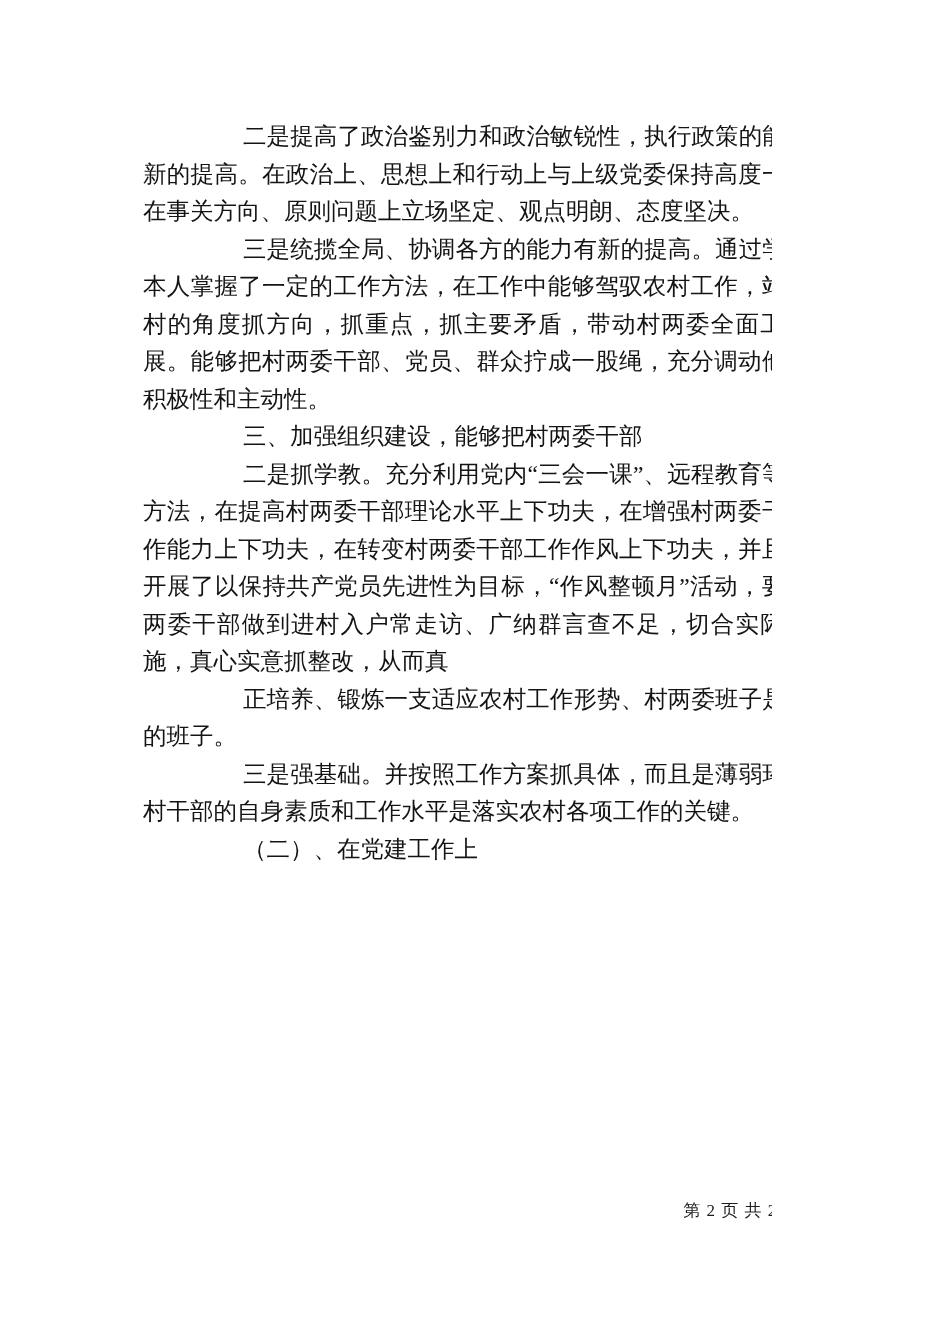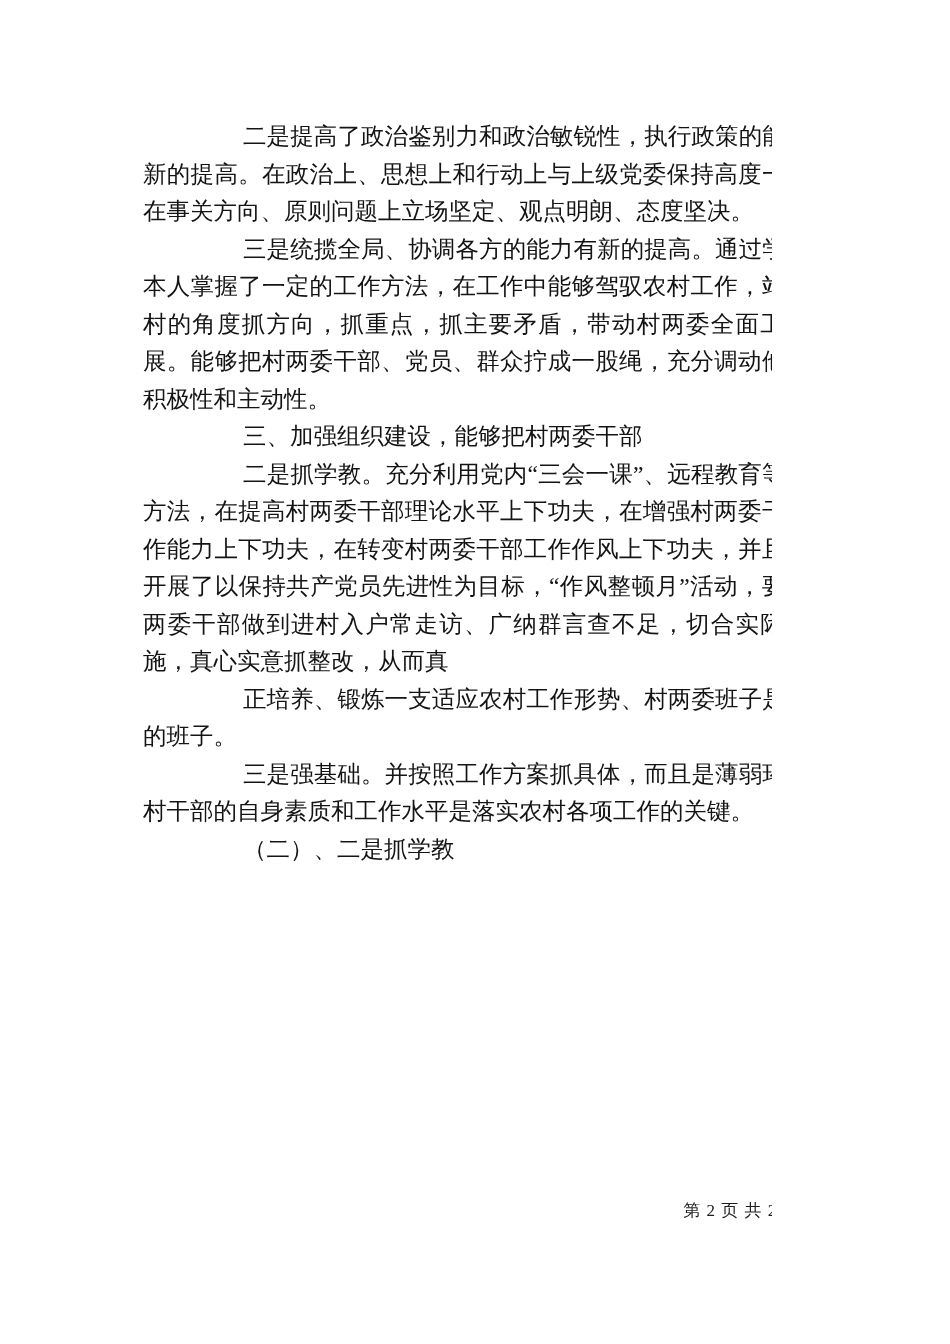--- a/index.html
+++ b/index.html
@@ -49,16 +49,16 @@
 <body>
 
 <div class="page">
   <div class="body-text" id="paragraph-container">
       <p>二是提高了政治鉴别力和政治敏锐性，执行政策的能力有新的提高。在政治上、思想上和行动上与上级党委保持高度一致，在事关方向、原则问题上立场坚定、观点明朗、态度坚决。</p>
       <p>三是统揽全局、协调各方的能力有新的提高。通过学习，本人掌握了一定的工作方法，在工作中能够驾驭农村工作，站在农村的角度抓方向，抓重点，抓主要矛盾，带动村两委全面工作开展。能够把村两委干部、党员、群众拧成一股绳，充分调动他们的积极性和主动性。</p>
       <p>三、加强组织建设，能够把村两委干部</p>
       <p>二是抓学教。充分利用党内“三会一课”、远程教育等方式方法，在提高村两委干部理论水平上下功夫，在增强村两委干部工作能力上下功夫，在转变村两委干部工作作风上下功夫，并且积极开展了以保持共产党员先进性为目标，“作风整顿月”活动，要求村两委干部做到进村入户常走访、广纳群言查不足，切合实际定措施，真心实意抓整改，从而真</p>
       <p>正培养、锻炼一支适应农村工作形势、村两委班子是团结的班子。</p>
       <p>三是强基础。并按照工作方案抓具体，而且是薄弱环节，村干部的自身素质和工作水平是落实农村各项工作的关键。</p>
-      <p>（二）、二是抓学教</p>
+      <p>（二）、在党建工作上</p>
     </div>
   <div class="page-footer">第 2 页 共 28 页</div>
 </div>
 
 </body></html>

